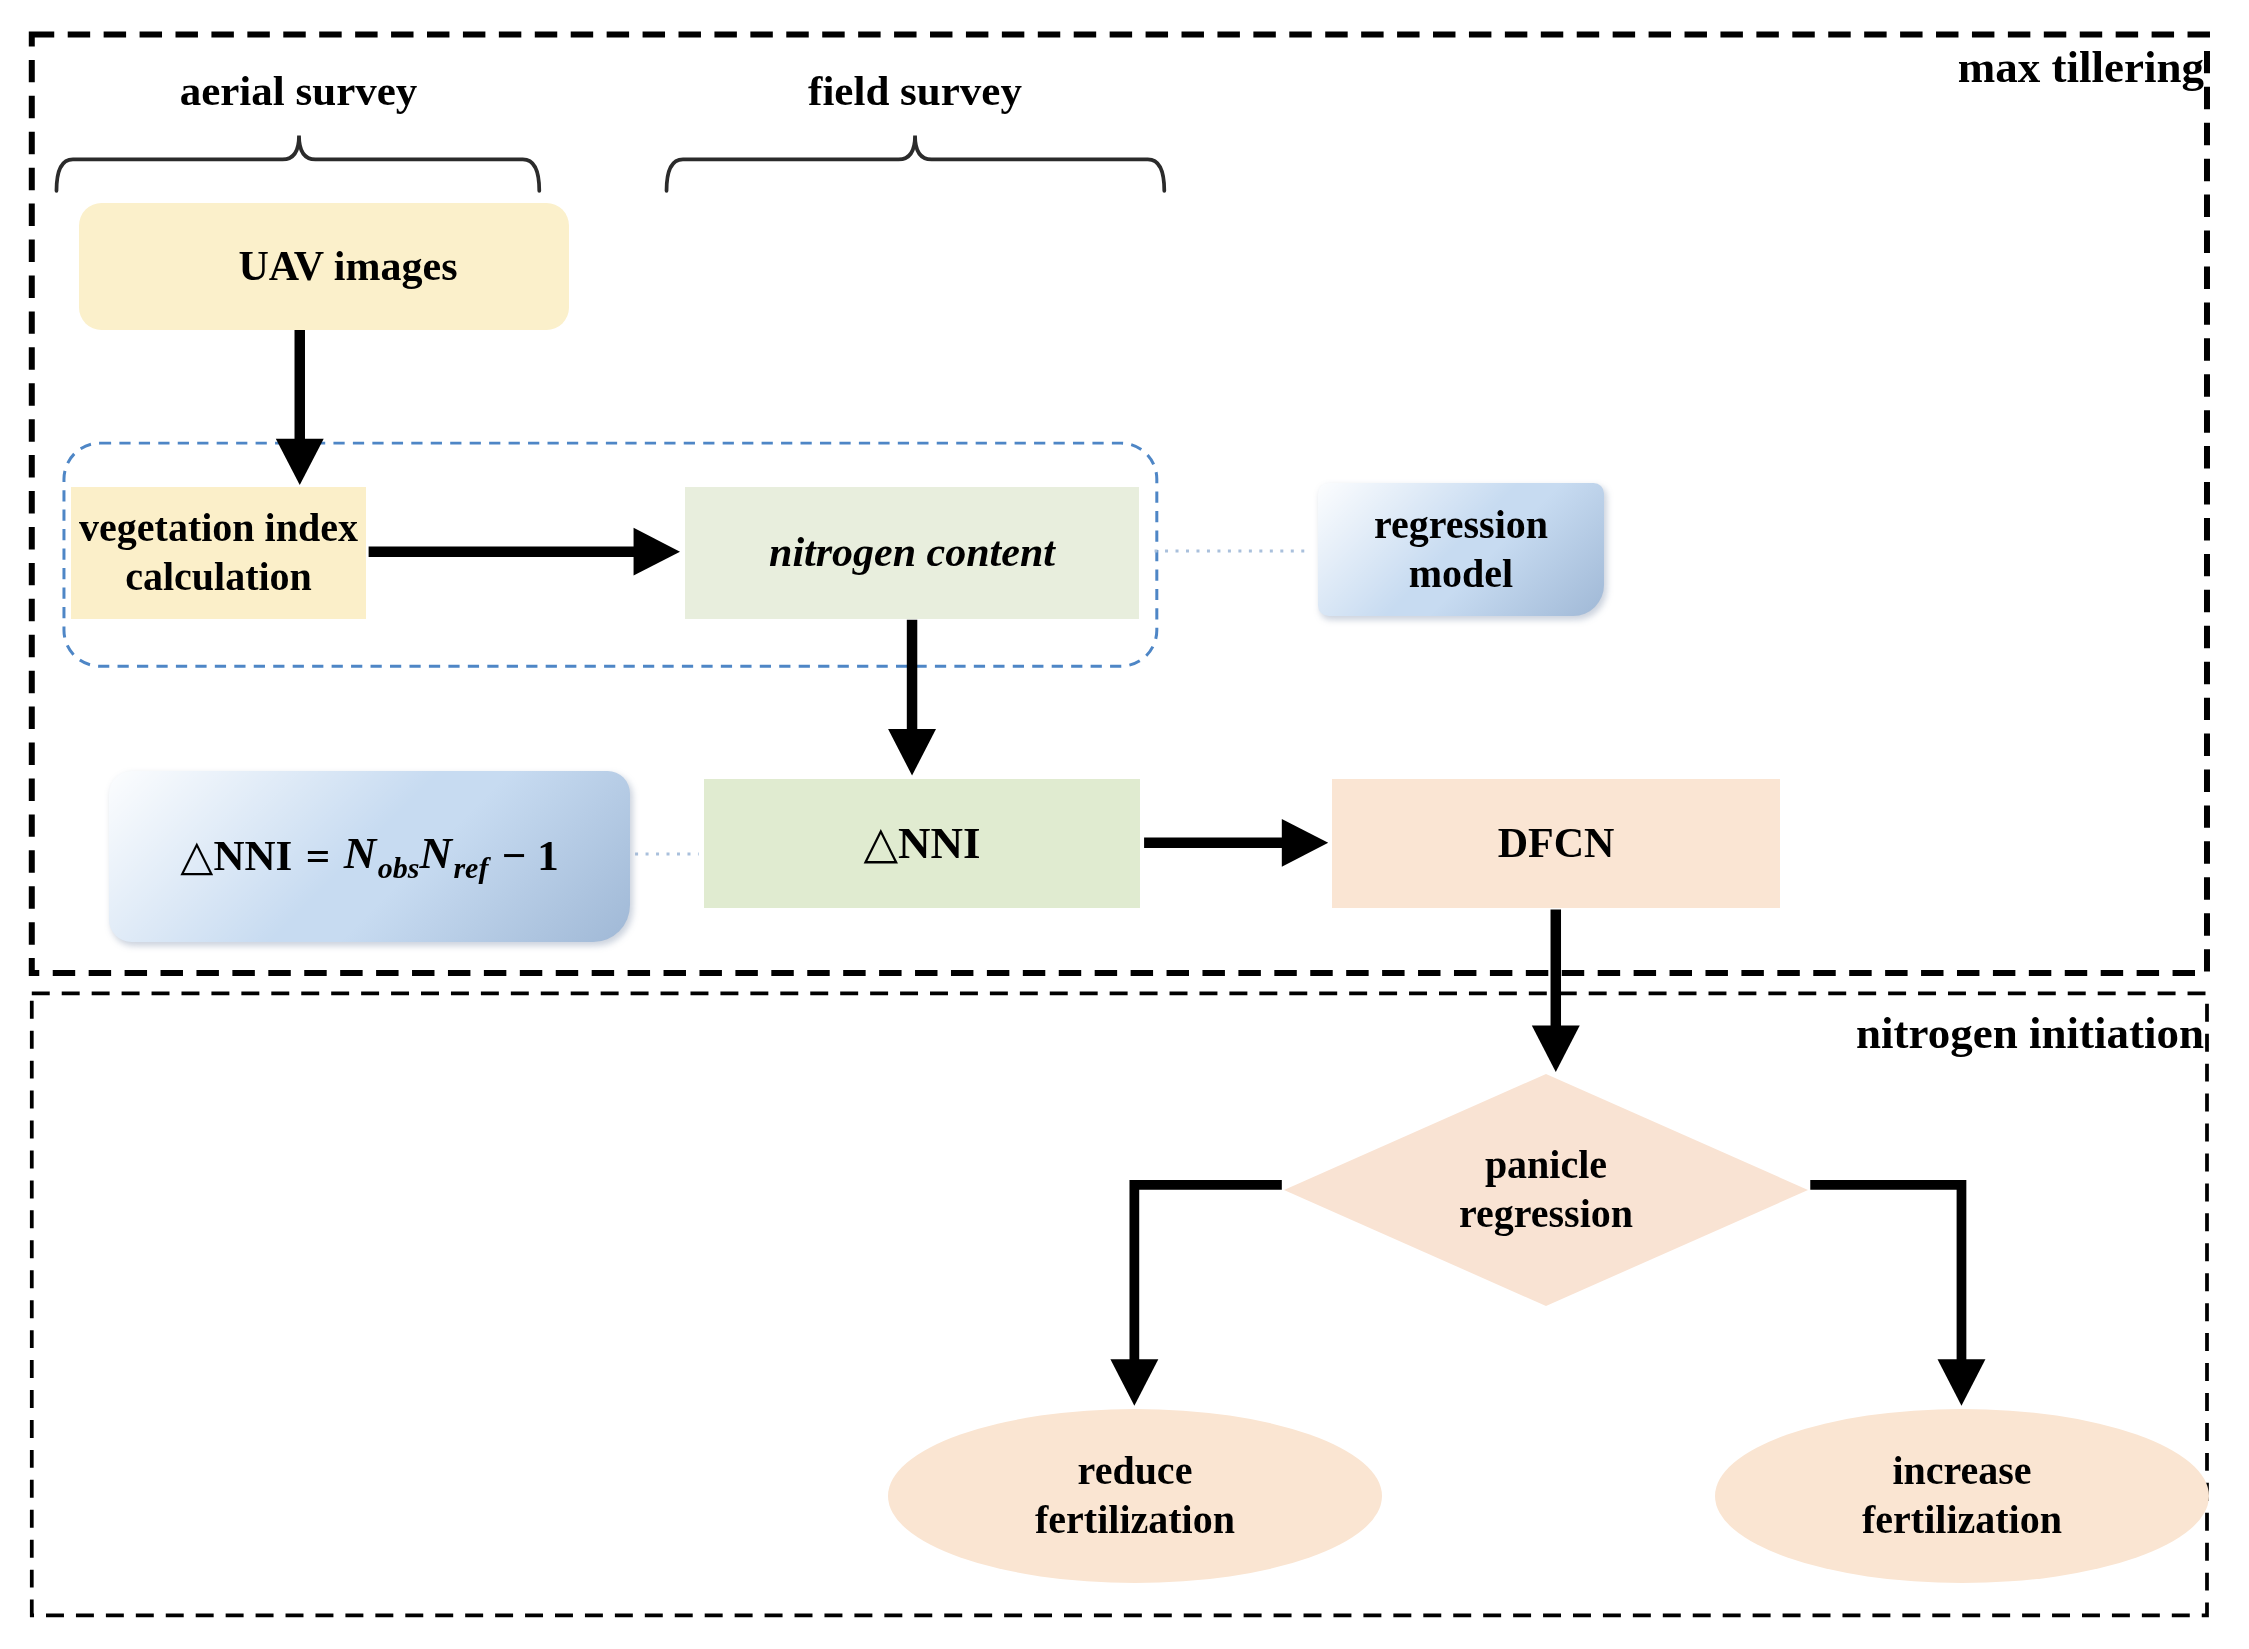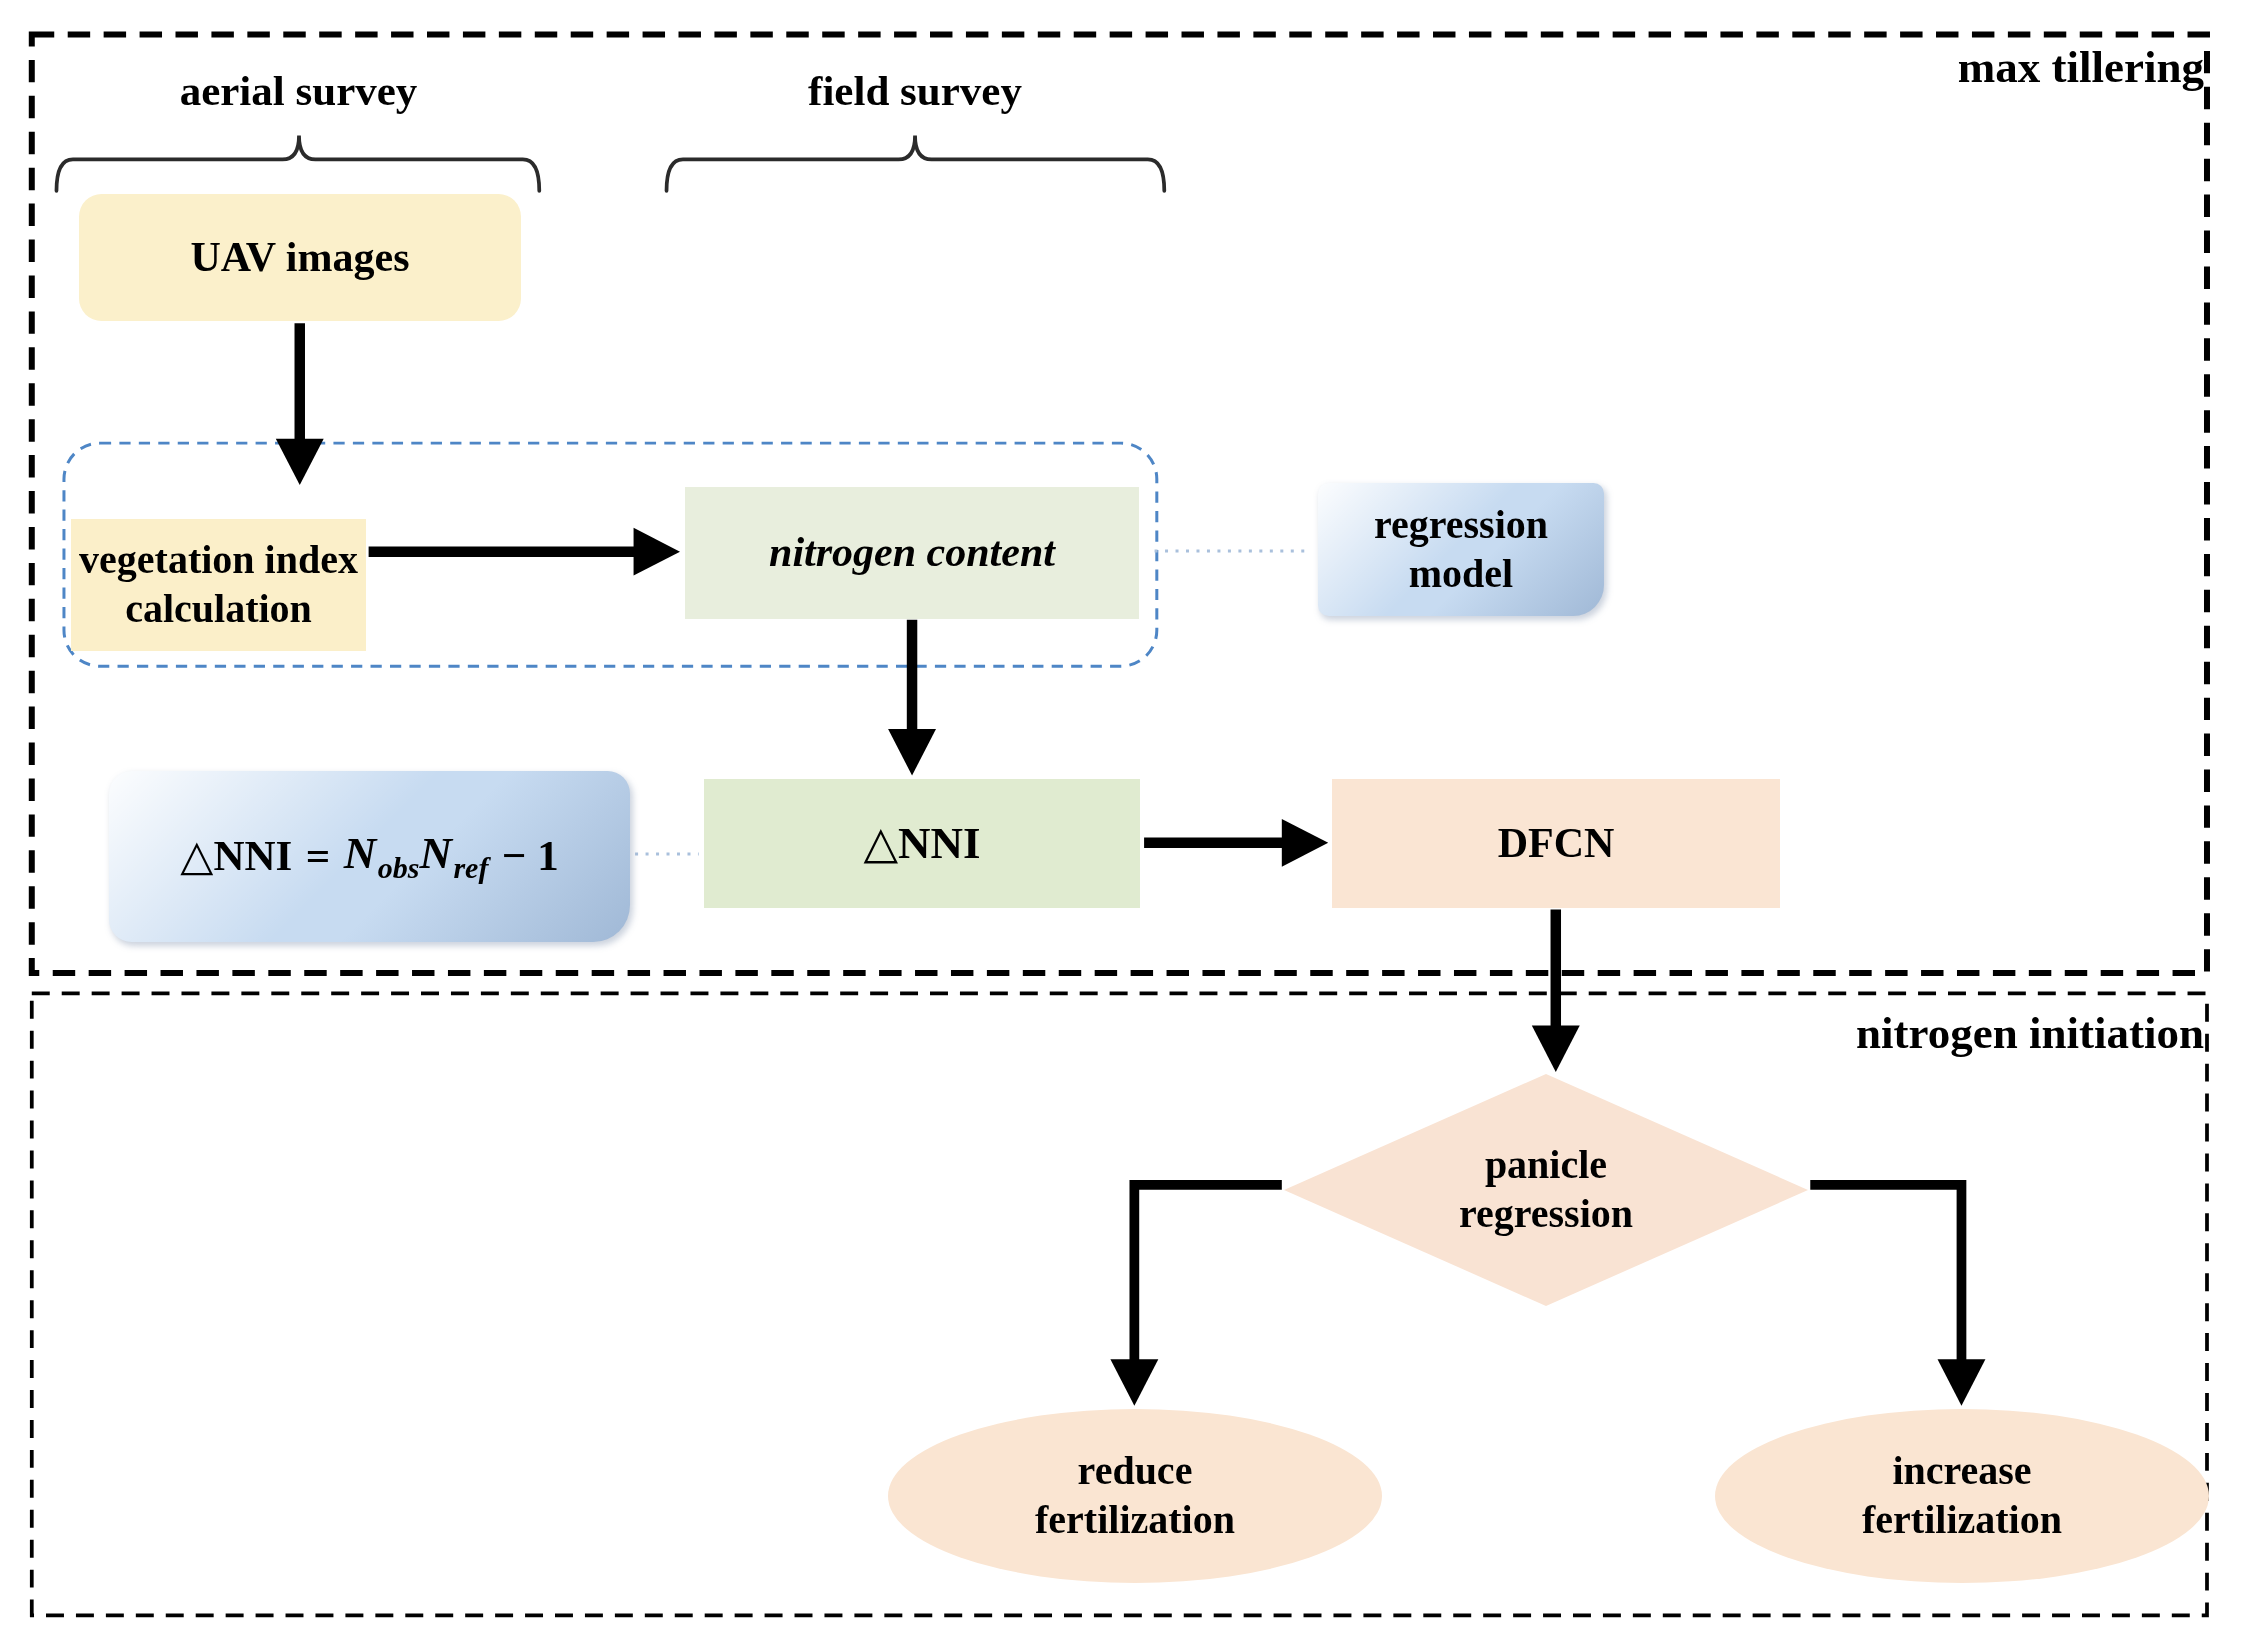--- a/index.html
+++ b/index.html
@@ -13,21 +13,21 @@
   #wires{position:absolute;left:0;top:0;width:2250px;height:1649px;}
   .node{
     position:absolute;
     display:flex;flex-direction:column;
     align-items:center;justify-content:center;
     text-align:center;
     font-weight:bold;color:#000;
     line-height:1.22;
   }
   .cream-round{background:#FBF0CB;border-radius:22.5px;font-size:42px;}
-  .cream{background:#FBEFC9;font-size:40px;margin-top:32px;}
+  .cream{background:#FBEFC9;font-size:40px;}
   .green-a{background:#E8EEDD;font-size:42px;font-style:italic;}
   .green-b{background:#E0EBD0;font-size:45px;}
   .peach{background:#FAE5D3;font-size:42px;}
   .bevel{
     background:
       linear-gradient(135deg, rgba(255,255,255,0.95), rgba(255,255,255,0) 48%),
       linear-gradient(315deg, rgba(96,128,170,0.38), rgba(255,255,255,0) 42%),
       #C7DBF1;
     border-radius:10.5px 10.5px 31px 10.5px;
     box-shadow:2.2px 3.7px 6px rgba(110,130,160,0.35);
@@ -112,21 +112,21 @@
       <polygon points="2588,1816 2652,1816 2620,1878" stroke="none"></polygon>
     </g>
   </svg>
 
   <div class="section-label" style="right:46px;top:41px;margin-left:20px;">max tillering</div>
   <div class="section-label" style="right:46px;top:1007px;">nitrogen initiation</div>
 
   <div class="group-label" style="left:56px;top:66px;width:485px;">aerial survey</div>
   <div class="group-label" style="left:666px;top:66px;width:498px;">field survey</div>
 
-  <div class="node cream-round" style="left:79px;top:194px;width:442px;height:127px;">
+  <div class="node cream-round" style="left:79px;top:203px;width:442px;height:127px;padding-left:48px;">
     <span>UAV images</span>
   </div>
 
   <div class="node cream" style="left:71px;top:487px;width:295px;height:132px;">
     <span>vegetation index</span>
     <span>calculation</span>
   </div>
 
   <div class="node green-a" style="left:685px;top:487px;width:454px;height:132px;">
     <span>nitrogen content</span>

